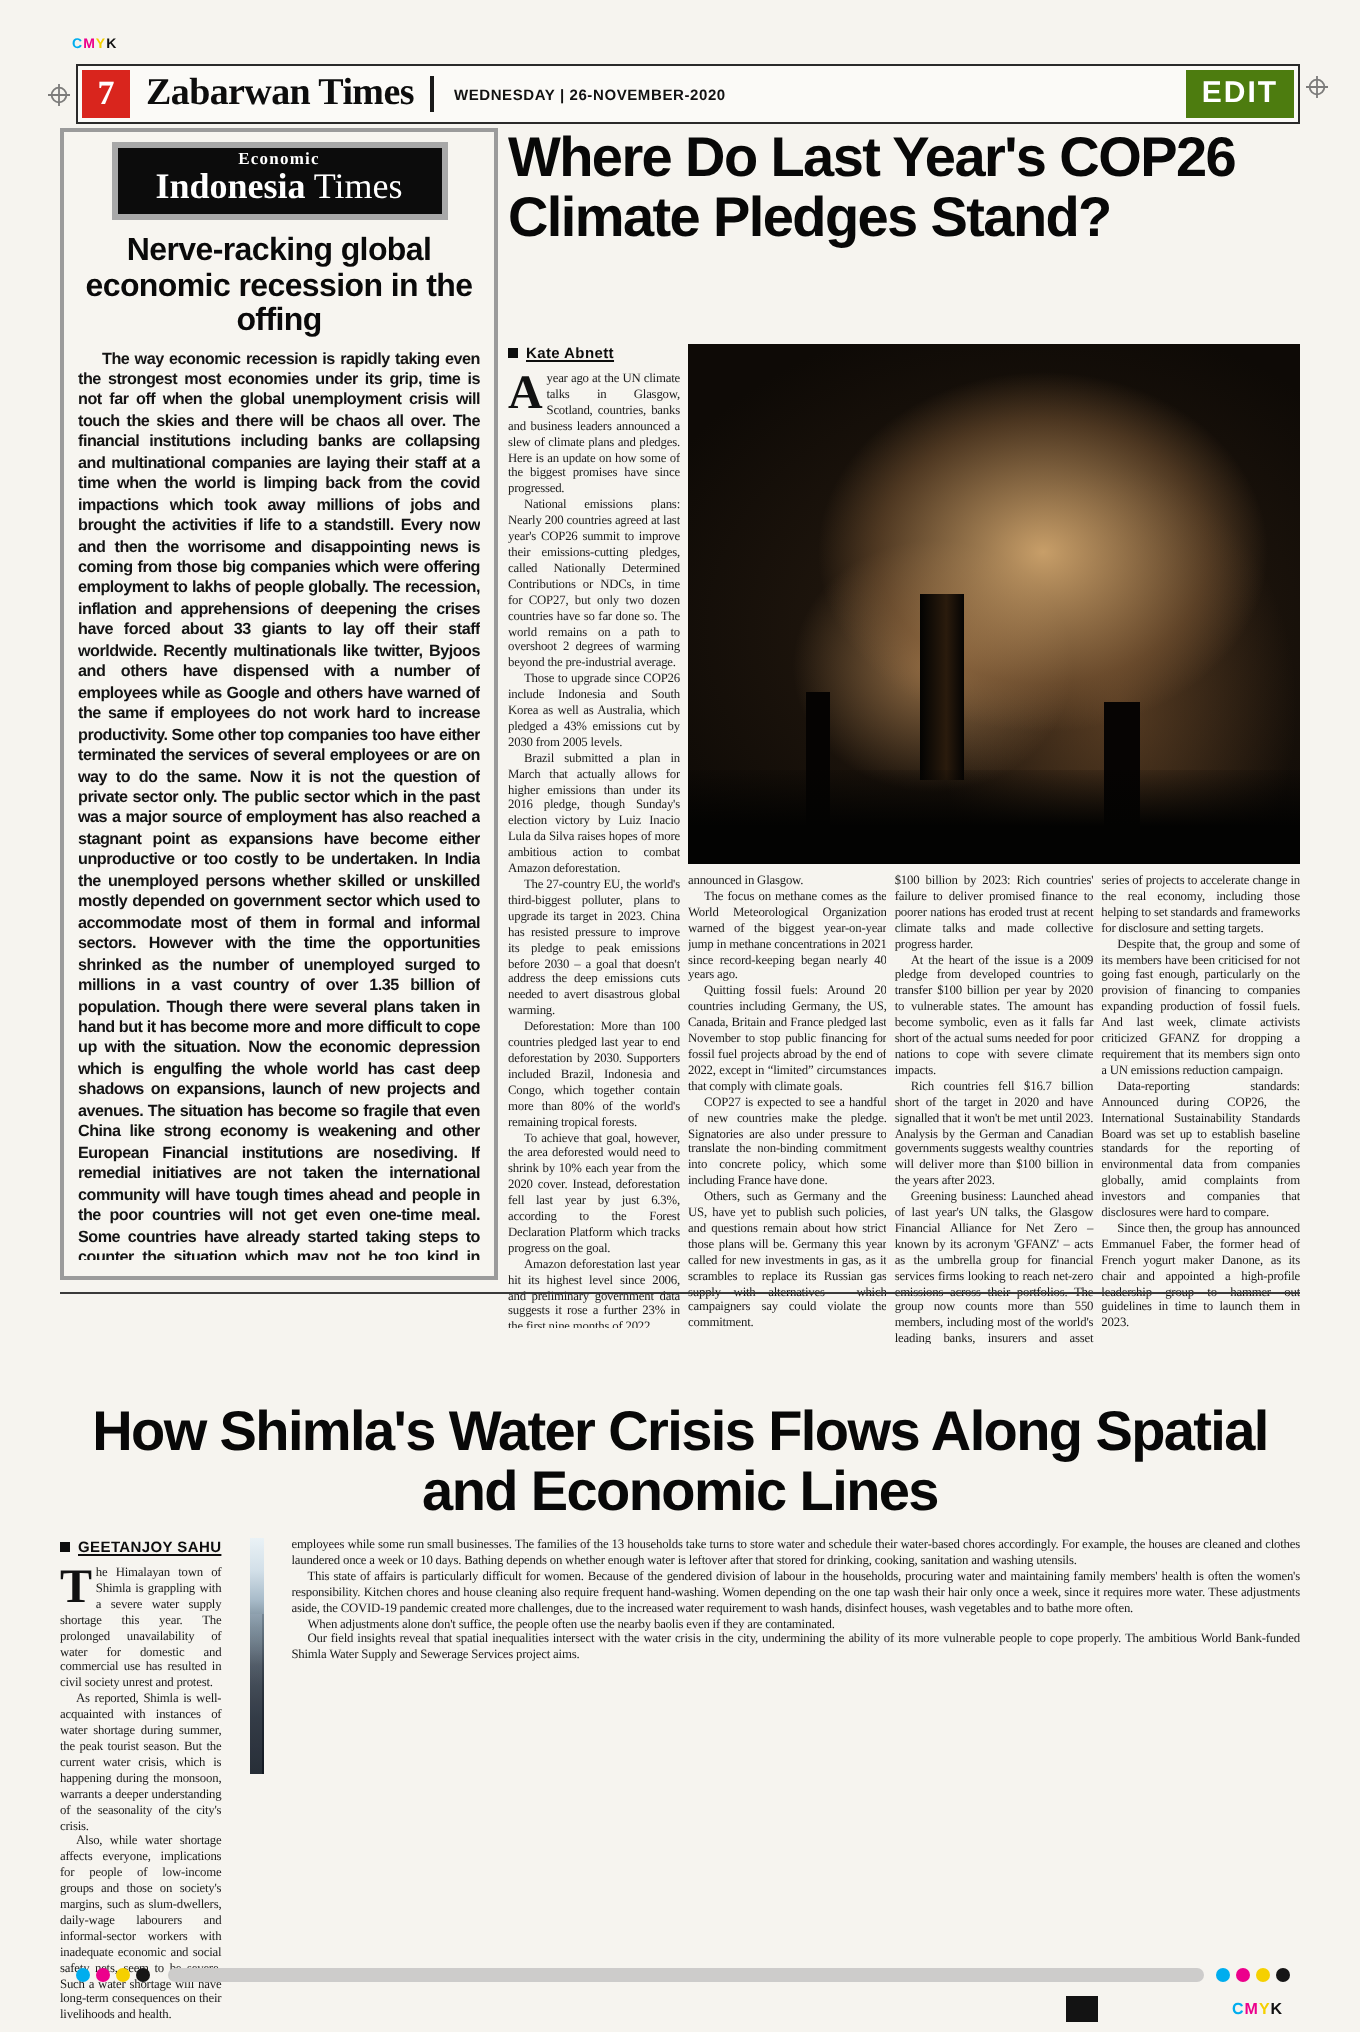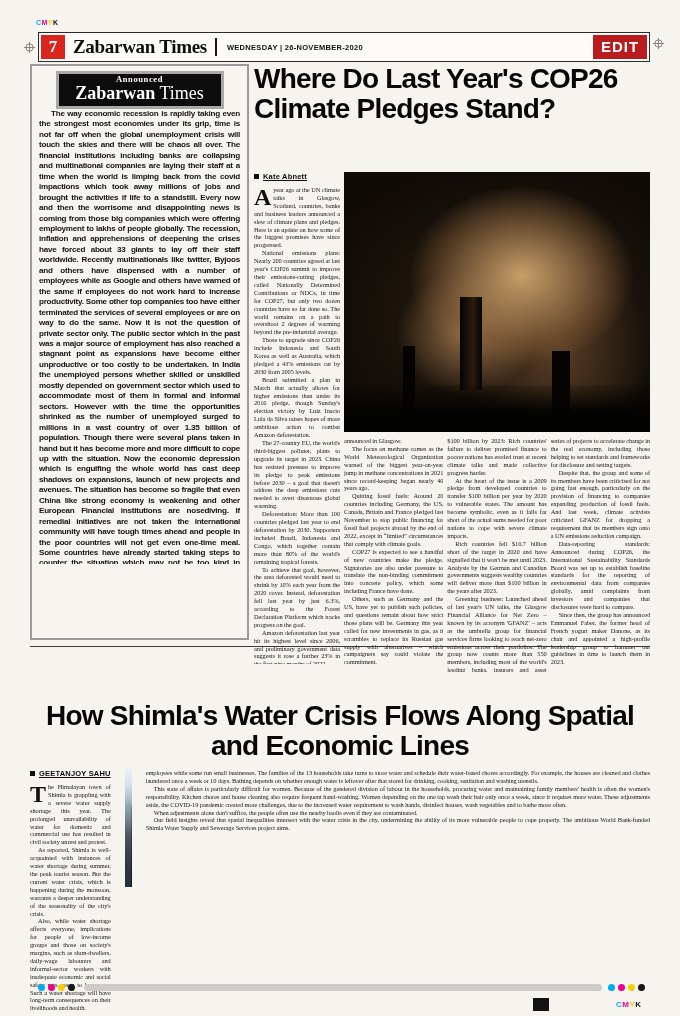--- a/index.html
+++ b/index.html
@@ -13,21 +13,21 @@
   .regmark{position:absolute;width:11px;height:11px;opacity:.75;}
   .reg-left{left:24px;top:42px;} .reg-right{left:653px;top:38px;}
   
   .header-strip{position:absolute;left:38px;top:32px;width:610px;height:28px;border:1px solid #2a2a2a;
                 background:#fbfaf7;display:flex;align-items:center;}
   .page-num{width:24px;height:24px;margin-left:2px;background:#d9251d;color:#fff;
             font:800 17px/24px "Liberation Serif",serif;text-align:center;}
   .masthead{margin-left:8px;font:800 19px/22px "Liberation Serif",serif;color:#0d0d0d;letter-spacing:-.3px;}
   .mast-div{width:2px;height:18px;background:#1a1a1a;margin:0 10px 0 8px;}
   .edition-date{font:800 7.5px/9px "Liberation Sans",sans-serif;color:#111;letter-spacing:.3px;}
-  .edit-badge{position:absolute;right:2px;top:2px;bottom:2px;width:54px;background:#b91c1c;color:#fff;
+  .edit-badge{position:absolute;right:2px;top:2px;bottom:2px;width:54px;background:#4d7c0f;color:#fff;
               font:900 15px/24px "Liberation Sans",sans-serif;text-align:center;letter-spacing:1px;}
   
   .editorial{position:absolute;left:30px;top:64px;width:219px;height:576px;border:2px solid #9b9b9b;
              padding:4px 7px;box-sizing:border-box;overflow:hidden;background:#f7f5f0;}
   .nameplate{width:162px;margin:1px auto 0;background:#0c0c0c;border:3px solid #a8a8a8;
              text-align:center;padding:1px 0 3px;}
   .np-label{display:block;color:#fff;font:700 8.5px/9px "Liberation Serif",serif;letter-spacing:.6px;}
   .np-title{color:#fff;font:400 18px/18px "Liberation Serif",serif;}
   .np-title b{font-weight:800;}
   .ed-headline{margin:7px 2px 5px;text-align:center;font:900 16px/17.5px "Liberation Sans",sans-serif;
@@ -110,23 +110,24 @@
   <div class="header-strip">
     <div class="page-num">7</div>
     <div class="masthead">Zabarwan Times</div>
     <div class="mast-div"></div>
     <div class="edition-date">WEDNESDAY | 26-NOVEMBER-2020</div>
     <div class="edit-badge">EDIT</div>
   </div>
 
   <aside class="editorial">
     <div class="nameplate">
-      <span class="np-label">Announced</span>
-      <span class="np-title"><b>Zabarwan</b><span> Times</span></span>
+      <span class="np-label">Economic</span>
+      <span class="np-title"><b>Indonesia</b><span> Times</span></span>
     </div>
+    <h2 class="ed-headline">Nerve-racking global economic recession in the offing</h2>
     <div class="ed-body">
         <p>The way economic recession is rapidly taking even the strongest most economies under its grip, time is not far off when the global unemployment crisis will touch the skies and there will be chaos all over. The financial institutions including banks are collapsing and multinational companies are laying their staff at a time when the world is limping back from the covid impactions which took away millions of jobs and brought the activities if life to a standstill. Every now and then the worrisome and disappointing news is coming from those big companies which were offering employment to lakhs of people globally. The recession, inflation and apprehensions of deepening the crises have forced about 33 giants to lay off their staff worldwide. Recently multinationals like twitter, Byjoos and others have dispensed with a number of employees while as Google and others have warned of the same if employees do not work hard to increase productivity. Some other top companies too have either terminated the services of several employees or are on way to do the same. Now it is not the question of private sector only. The public sector which in the past was a major source of employment has also reached a stagnant point as expansions have become either unproductive or too costly to be undertaken. In India the unemployed persons whether skilled or unskilled mostly depended on government sector which used to accommodate most of them in formal and informal sectors. However with the time the opportunities shrinked as the number of unemployed surged to millions in a vast country of over 1.35 billion of population. Though there were several plans taken in hand but it has become more and more difficult to cope up with the situation. Now the economic depression which is engulfing the whole world has cast deep shadows on expansions, launch of new projects and avenues. The situation has become so fragile that even China like strong economy is weakening and other European Financial institutions are nosediving. If remedial initiatives are not taken the international community will have tough times ahead and people in the poor countries will not get even one-time meal. Some countries have already started taking steps to counter the situation which may not be too kind in coming two years. The world has already seen the situation in Sri Lanka. Lebanon, Zambia and even Russia and some other countries are in default. Some more are on the brink of total default as more borrowings cause inflation and failed repaying capacity causes total economic breakdown. The situation has to be controlled and IMF like institutions have to come to fore to help in overcoming the situation so that shadows of total collapse are avoided.</p>
       </div>
   </aside>
 
   <section class="cop-section">
     <h1 class="cop-headline">Where Do Last Year's COP26 Climate Pledges Stand?</h1>
     <div class="cop-grid">
       <div class="cop-col1">
         <div class="byline"><span class="sq-icon"></span><span class="name">Kate Abnett</span></div>

